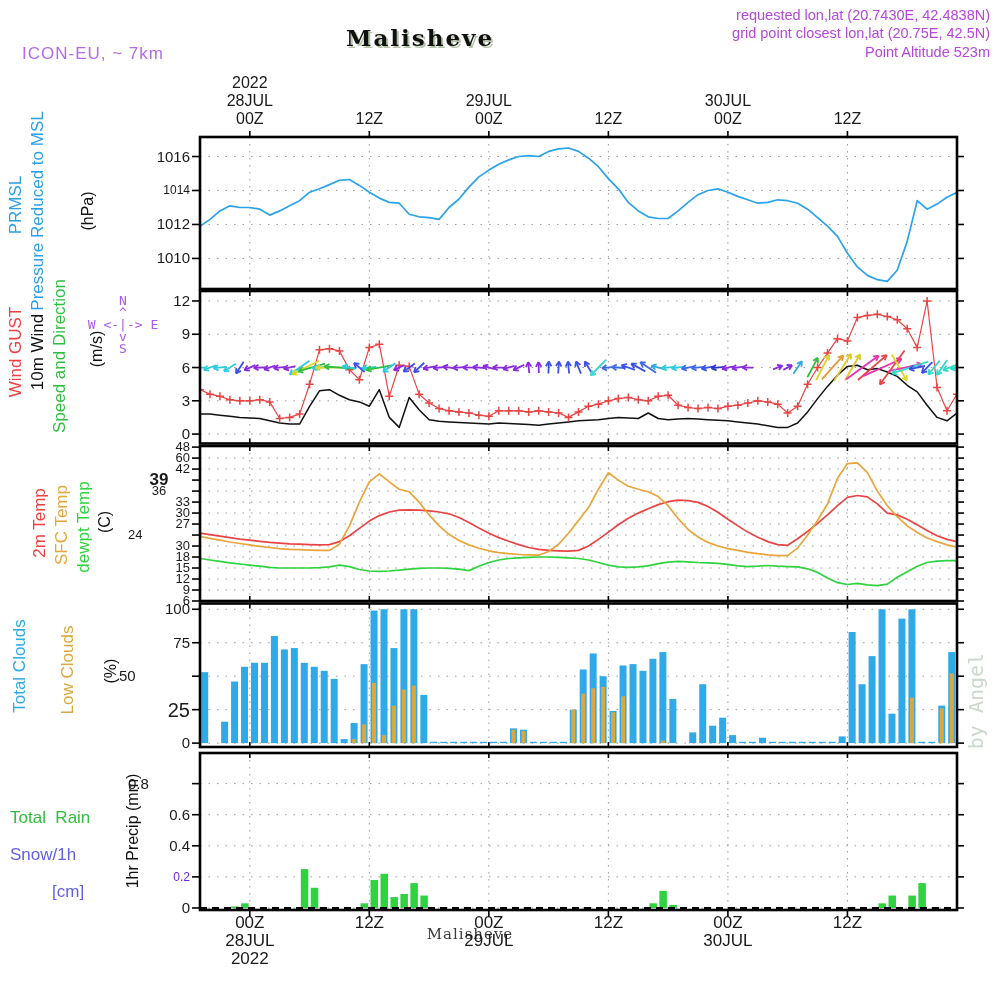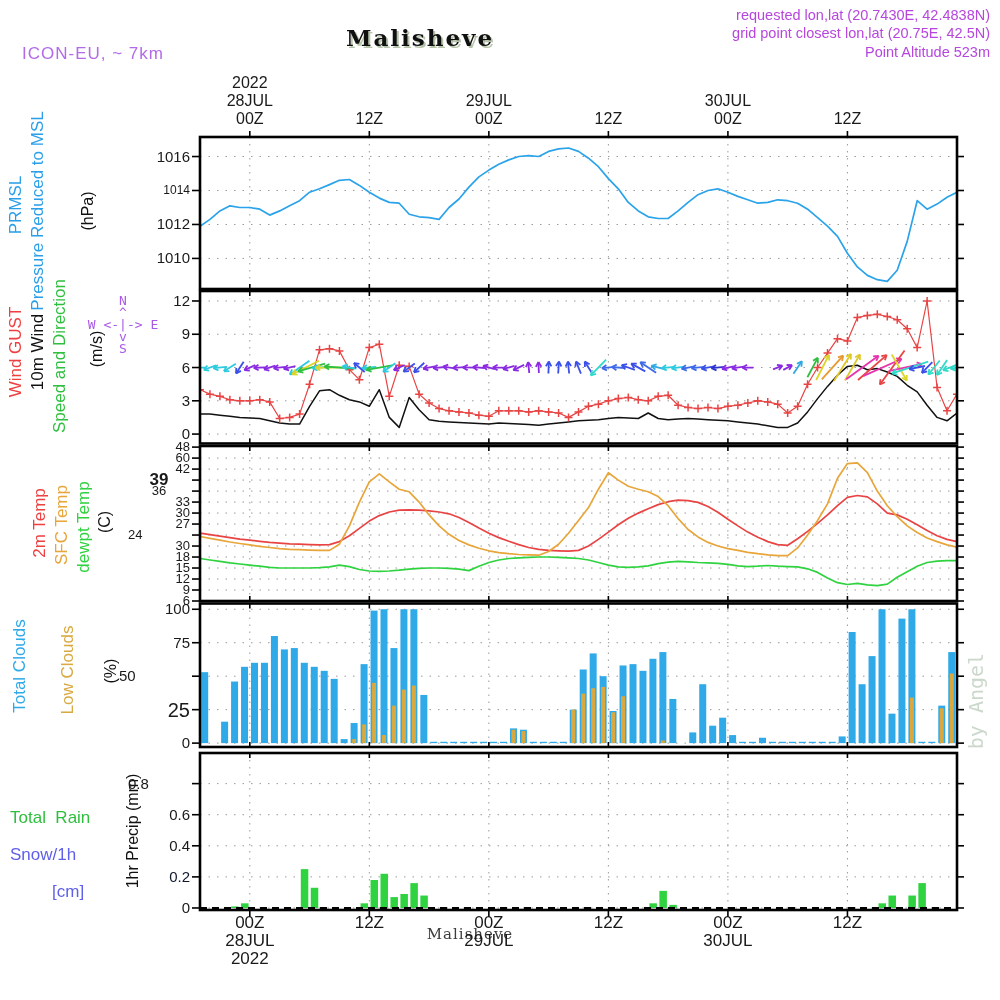--- a/index.html
+++ b/index.html
@@ -844,21 +844,21 @@
     <div style="position: absolute; left: 128px; width: 62px; text-align: right; top: 582.007px; font-size: 13px; color: rgb(26, 26, 26); line-height: 15px;">9</div>
     <div style="position: absolute; left: 128px; width: 62px; text-align: right; top: 593px; font-size: 13px; color: rgb(26, 26, 26); line-height: 15px;">6</div>
     <div style="position: absolute; left: 128px; width: 62px; text-align: right; top: 600.256px; font-size: 15px; color: rgb(26, 26, 26); line-height: 18px;">100</div>
     <div style="position: absolute; left: 128px; width: 62px; text-align: right; top: 633.722px; font-size: 15px; color: rgb(26, 26, 26); line-height: 18px;">75</div>
     <div style="position: absolute; left: 119px; width: 62px; text-align: left; top: 667.187px; font-size: 15px; color: rgb(26, 26, 26); line-height: 18px;">50</div>
     <div style="position: absolute; left: 128px; width: 62px; text-align: right; top: 700.653px; font-size: 20px; color: rgb(26, 26, 26); line-height: 18px;">25</div>
     <div style="position: absolute; left: 128px; width: 62px; text-align: right; top: 734.118px; font-size: 15px; color: rgb(26, 26, 26); line-height: 18px;">0</div>
     <div style="position: absolute; left: 128px; width: 62px; text-align: left; top: 774.623px; font-size: 15px; color: rgb(26, 26, 26); line-height: 18px;">0.8</div>
     <div style="position: absolute; left: 128px; width: 62px; text-align: right; top: 805.712px; font-size: 15px; color: rgb(26, 26, 26); line-height: 18px;">0.6</div>
     <div style="position: absolute; left: 128px; width: 62px; text-align: right; top: 836.801px; font-size: 15px; color: rgb(26, 26, 26); line-height: 18px;">0.4</div>
-    <div style="position: absolute; left: 128px; width: 62px; text-align: right; top: 867.89px; font-size: 15px; color: #0f172a; line-height: 18px;">0.2</div>
+    <div style="position: absolute; left: 128px; width: 62px; text-align: right; top: 867.89px; font-size: 12px; color: #6d28d9; line-height: 18px;">0.2</div>
     <div style="position: absolute; left: 128px; width: 62px; text-align: right; top: 898.979px; font-size: 15px; color: rgb(26, 26, 26); line-height: 18px;">0</div>
     <div style="position: absolute; left: 204.803px; width: 90px; text-align: center; top: 110px; font-size: 16px; color: rgb(26, 26, 26);">00Z</div>
     <div style="position: absolute; left: 204.803px; width: 90px; text-align: center; top: 92px; font-size: 16px; color: rgb(26, 26, 26);">28JUL</div>
     <div style="position: absolute; left: 204.803px; width: 90px; text-align: center; top: 74px; font-size: 16px; color: rgb(26, 26, 26);">2022</div>
     <div style="position: absolute; left: 204.803px; width: 90px; text-align: center; top: 913px; font-size: 17px; color: rgb(26, 26, 26);">00Z</div>
     <div style="position: absolute; left: 204.803px; width: 90px; text-align: center; top: 931px; font-size: 17px; color: rgb(26, 26, 26);">28JUL</div>
     <div style="position: absolute; left: 204.803px; width: 90px; text-align: center; top: 949px; font-size: 17px; color: rgb(26, 26, 26);">2022</div>
     <div style="position: absolute; left: 324.329px; width: 90px; text-align: center; top: 110px; font-size: 16px; color: rgb(26, 26, 26);">12Z</div>
     <div style="position: absolute; left: 324.329px; width: 90px; text-align: center; top: 913px; font-size: 17px; color: rgb(26, 26, 26);">12Z</div>
     <div style="position: absolute; left: 443.855px; width: 90px; text-align: center; top: 110px; font-size: 16px; color: rgb(26, 26, 26);">00Z</div>

